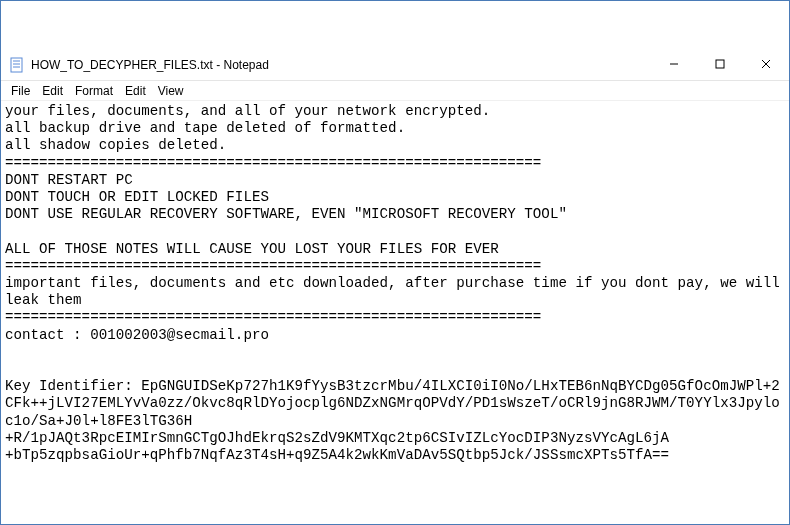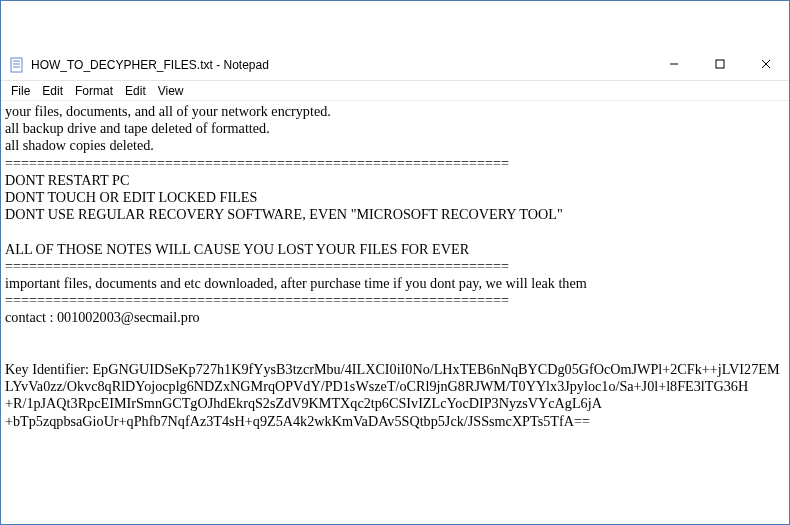--- a/index.html
+++ b/index.html
@@ -70,21 +70,21 @@
     background: #fff;
     border-bottom: 1px solid #f0f0f0;
   }
   .menuitem {
     padding: 1px 6px;
     cursor: default;
   }
   .content {
     flex: 1;
     padding: 2px 4px;
-    font-family: Liberation Serif, serif;
+    font-family: Liberation Mono, monospace;
     font-size: 14.2px;
     line-height: 17.2px;
     color: #000;
     white-space: pre-wrap;
     word-break: break-all;
     overflow: hidden;
     background: #fff;
     position: relative;
   }
 </style>

